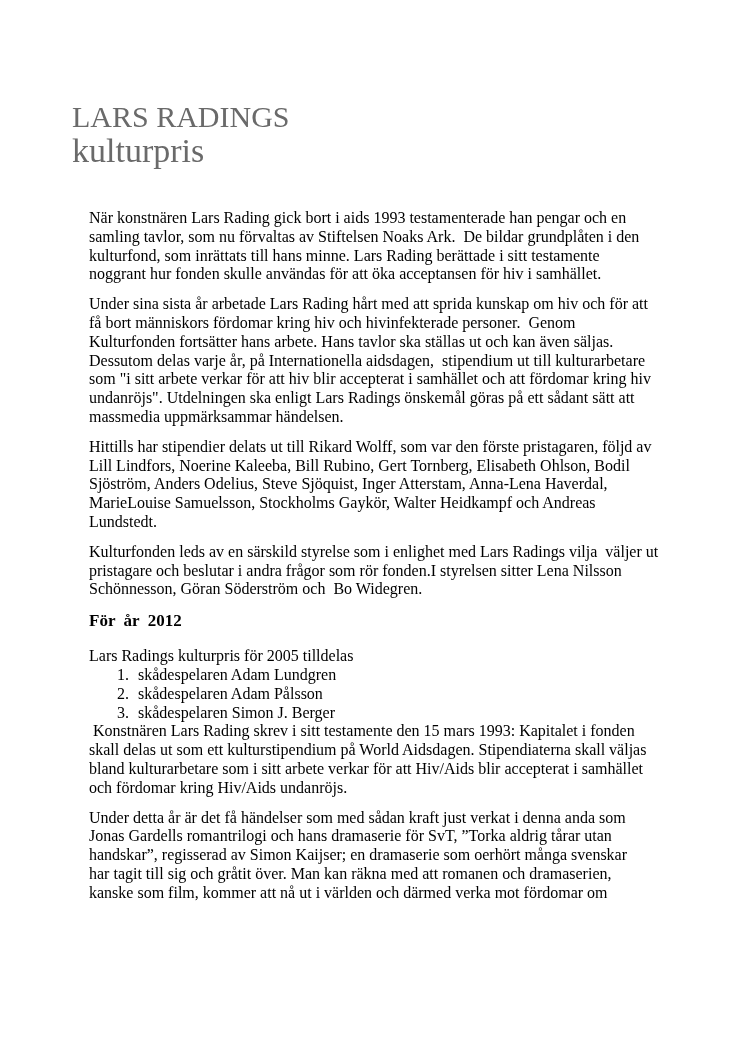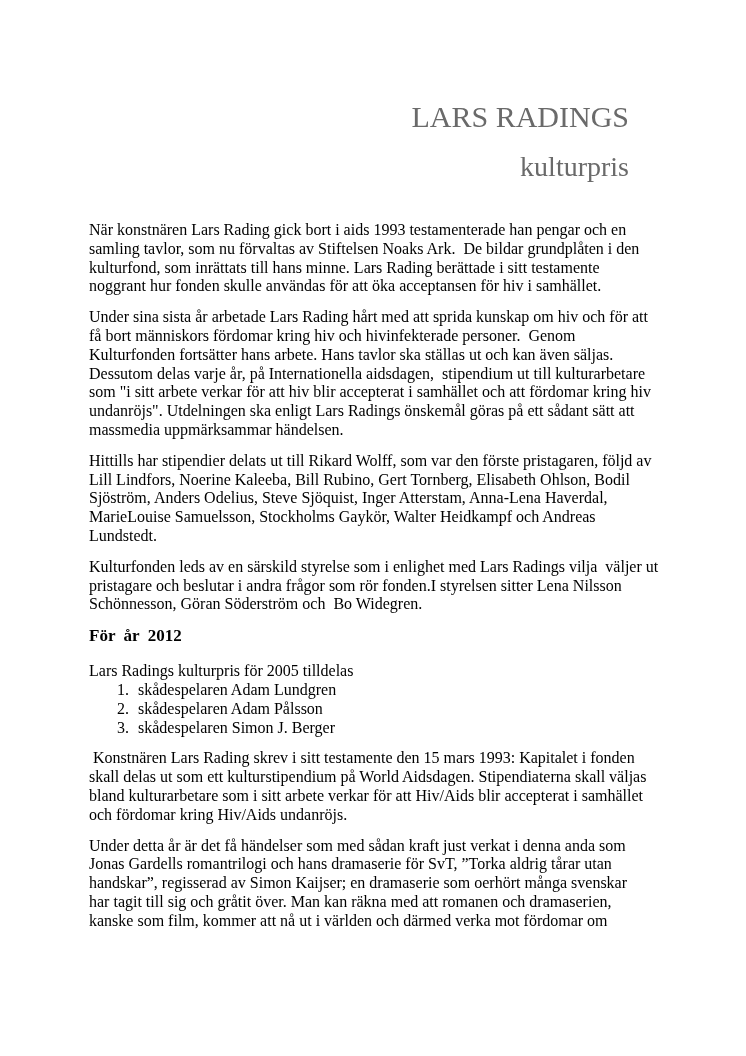--- a/index.html
+++ b/index.html
@@ -10,43 +10,43 @@
   }
   .page {
     position: relative;
     width: 746px; height: 1056px;
     background: var(--page-bg, #ffffff);
     color: var(--body-text, #000000);
     overflow: hidden;
   }
   .masthead {
     position: absolute;
-    top: 101px; left: 89px; width: 540px;
-    text-align: right;
+    top: 101px; left: 72px; width: 540px;
+    text-align: left;
     color: var(--masthead-text, #6a6a6a);
   }
   .masthead-title {
     font-size: 30px;
     line-height: 32px;
     white-space: pre;
   }
   .masthead-subtitle {
-    font-size: 28px;
+    font-size: 34px;
     line-height: 32px;
-    margin-top: 18px;
+    margin-top: 2px;
     white-space: pre;
   }
   .content {
     position: absolute;
     top: 209px; left: 89px; width: 632px;
     font-size: 16px;
     line-height: 18.8px;
   }
   .para {
-    margin: 12px 0 11px 0;
+    margin: 0 0 11px 0;
     white-space: pre-wrap;
   }
   .para.tight { margin: 0; }
   .year-heading {
     font-size: 17px;
     font-weight: bold;
     line-height: 21px;
     width: 512px;
     margin: 0 0 16px 0;
     white-space: pre-wrap;

